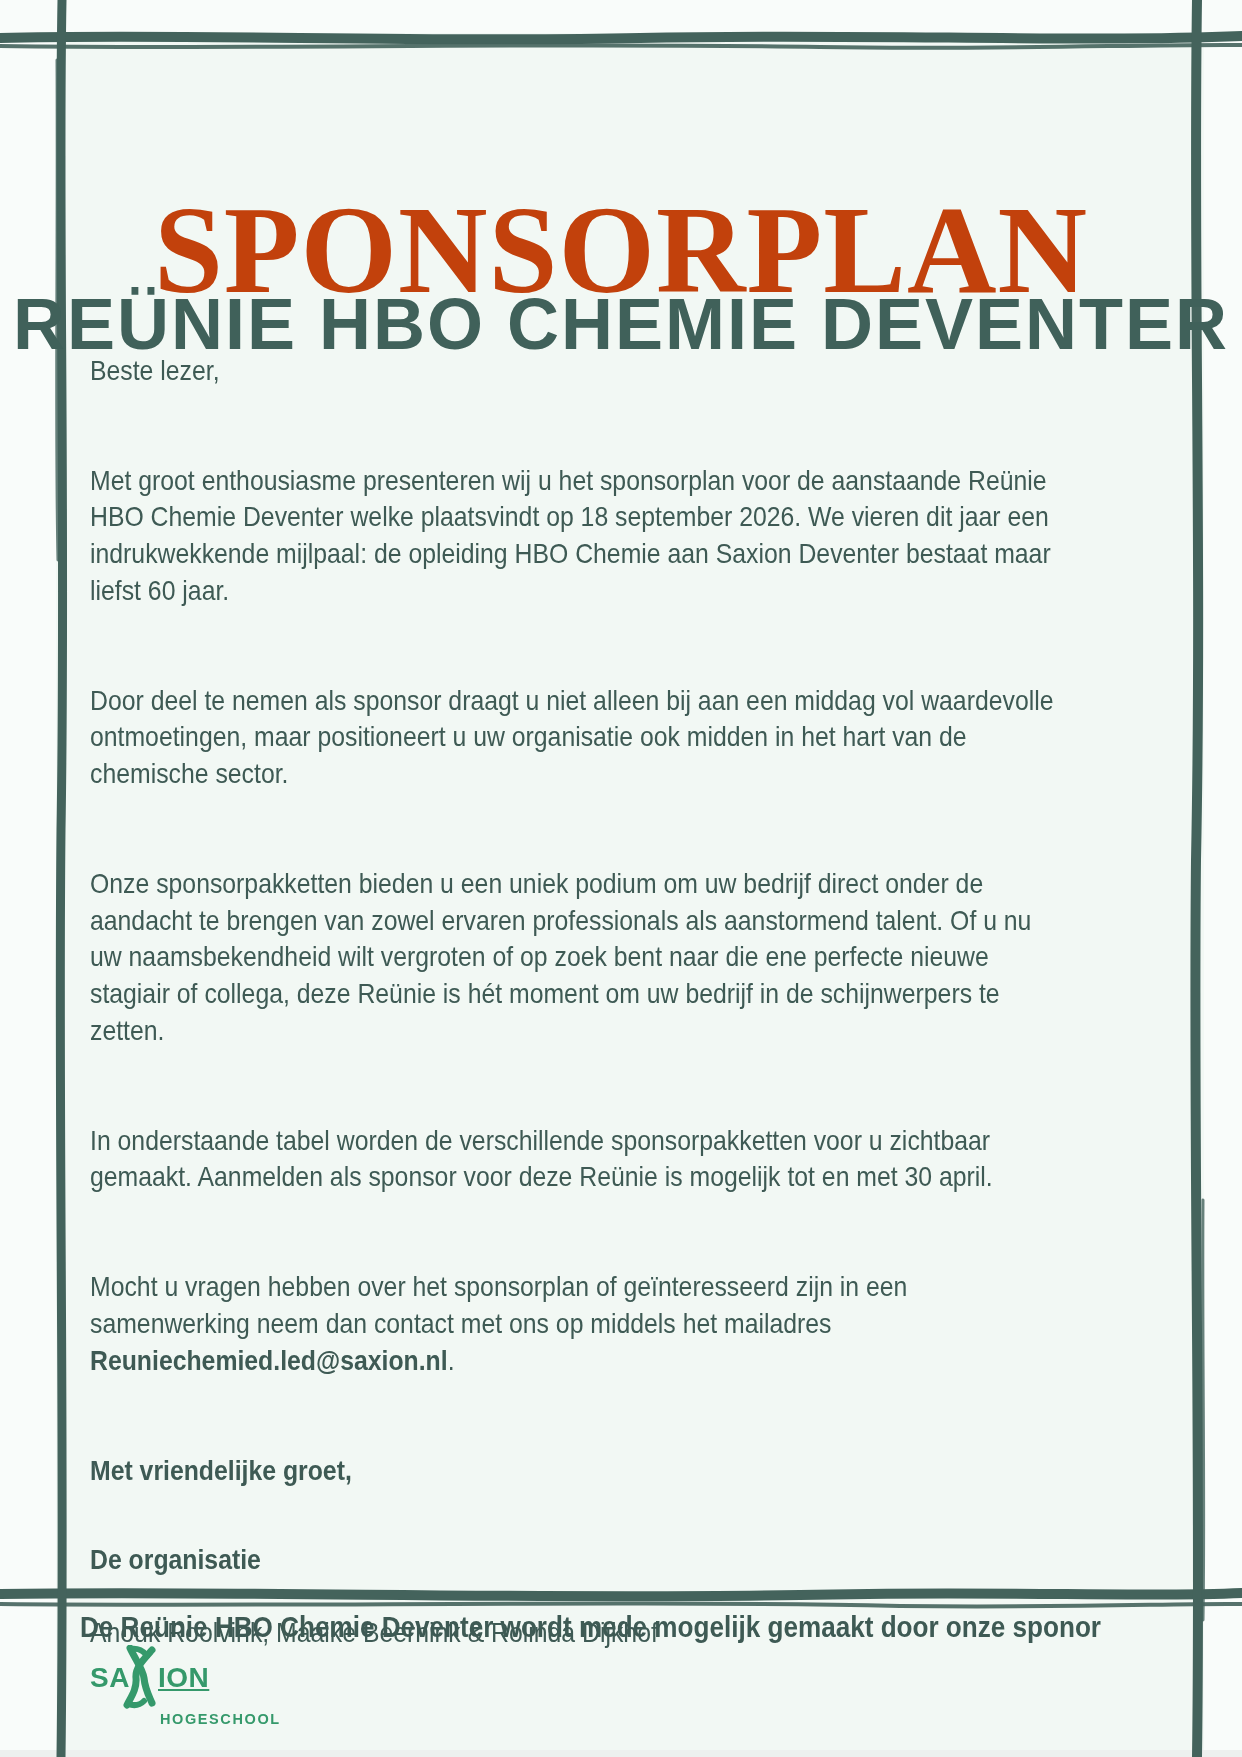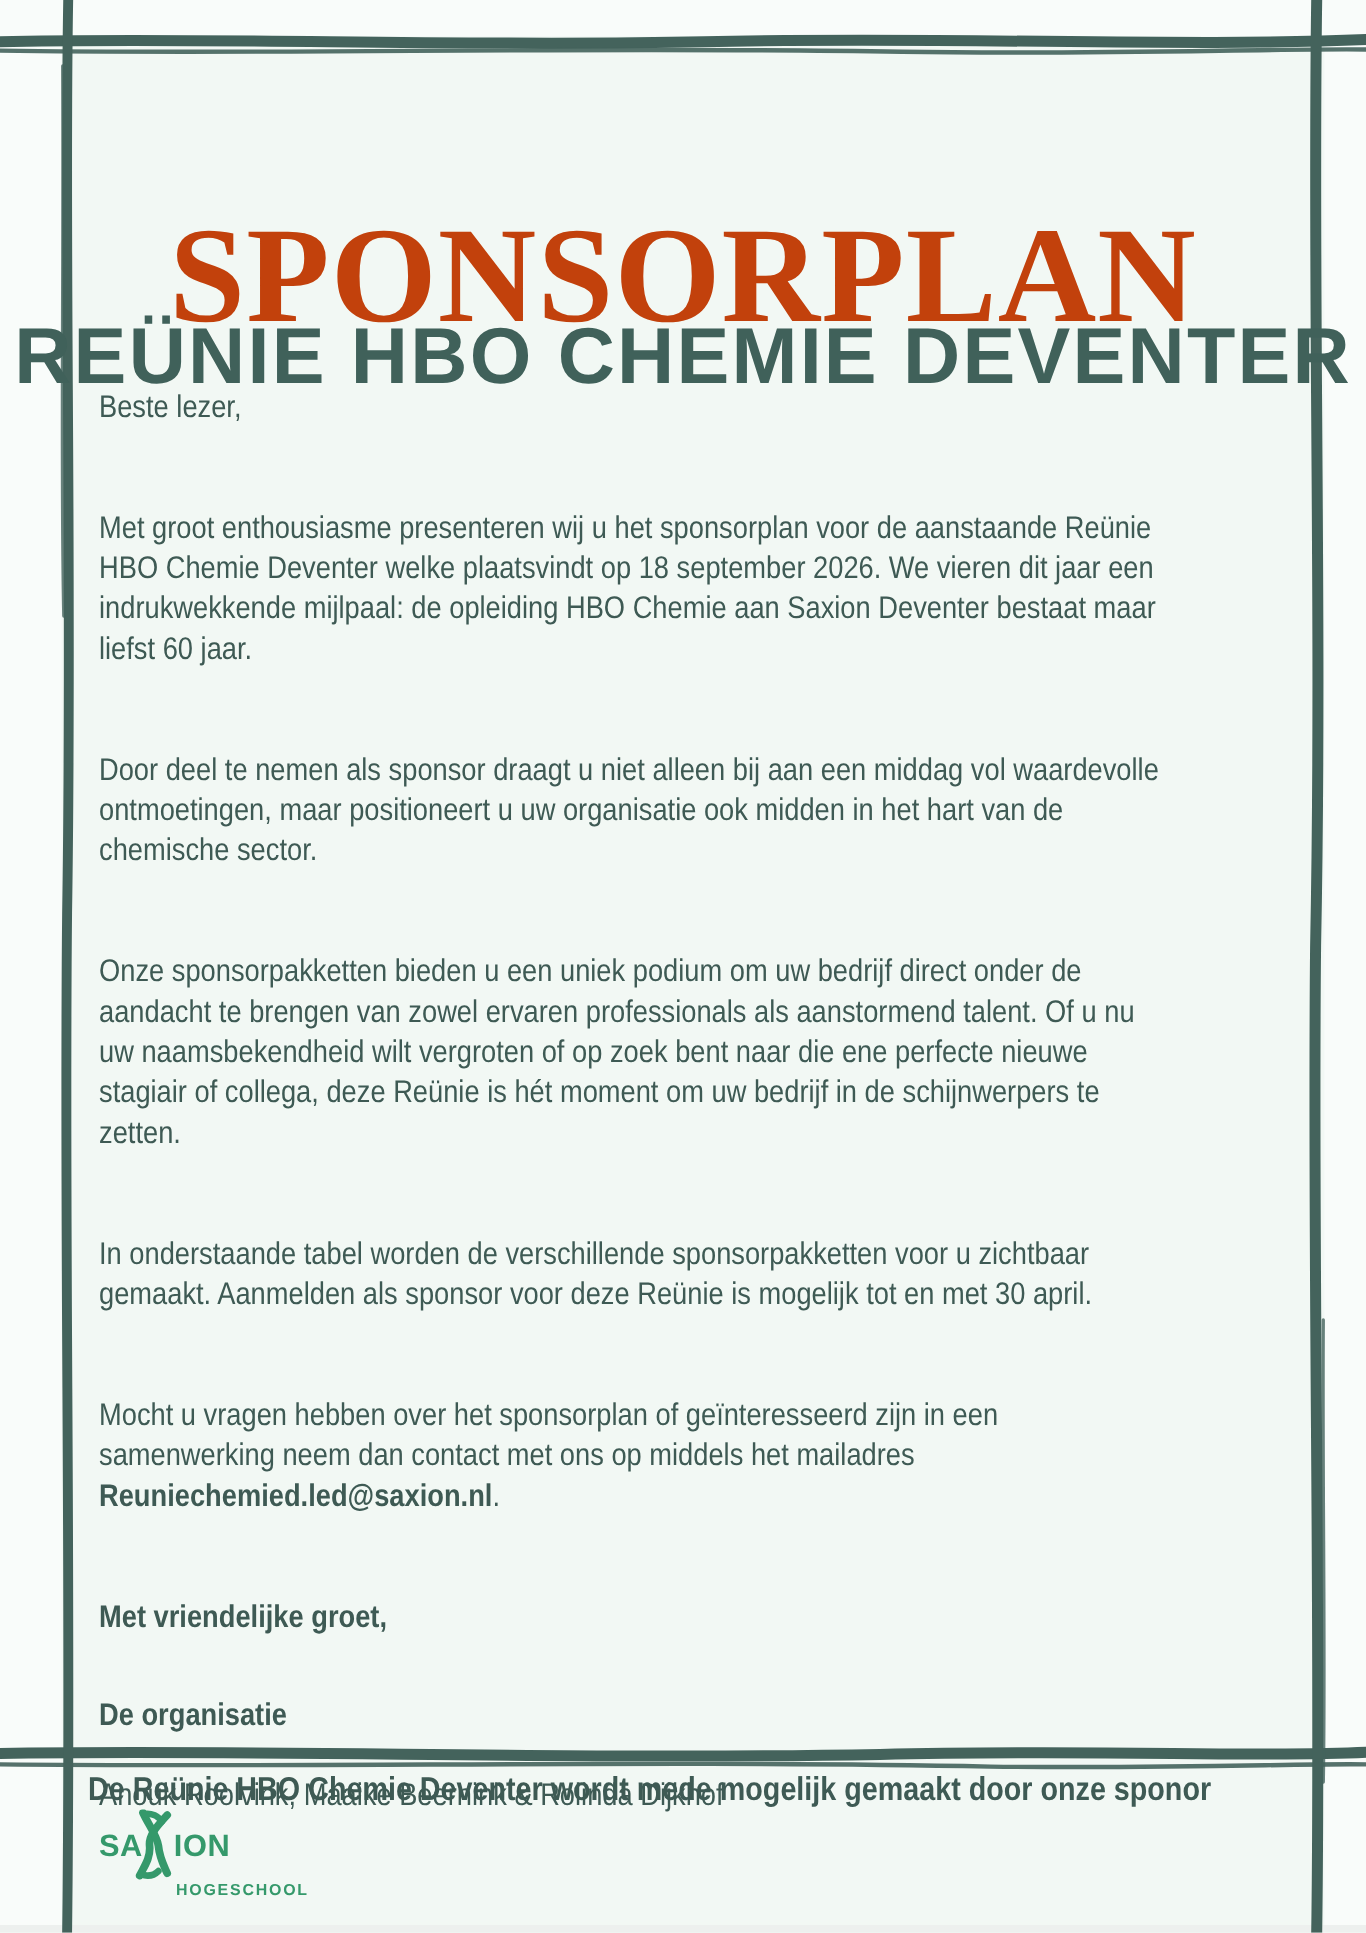--- a/index.html
+++ b/index.html
@@ -51,21 +51,21 @@
   .sponsor-note {
     position:absolute; left:80px; top:1609px;
     transform:scaleX(0.87); transform-origin:0 0;
     font-weight:bold; font-size:30px; line-height:36px;
     color:#3e5a54; white-space:nowrap; z-index:2;
   }
 
   .logo { position:absolute; left:90px; top:1645px; width:260px; height:75px; z-index:2; color:#35996b; }
   .logo .word { position:absolute; font-weight:bold; font-size:28px; line-height:1; letter-spacing:0.5px; }
   .logo .word.sa  { left:0;  top:19px; }
-  .logo .word.ion { left:68px; top:19px; }
+  .logo .word.ion { left:68px; top:19px;text-decoration:underline; }
   .logo .x-glyph { position:absolute; left:32px; top:0; }
   .logo .tagline {
     position:absolute; left:70px; top:47px;
     font-weight:bold; font-size:14.5px; line-height:1; letter-spacing:1.6px;margin-top:20px;
   }
 </style>
 </head>
 <body>
 
 <div class="page">

